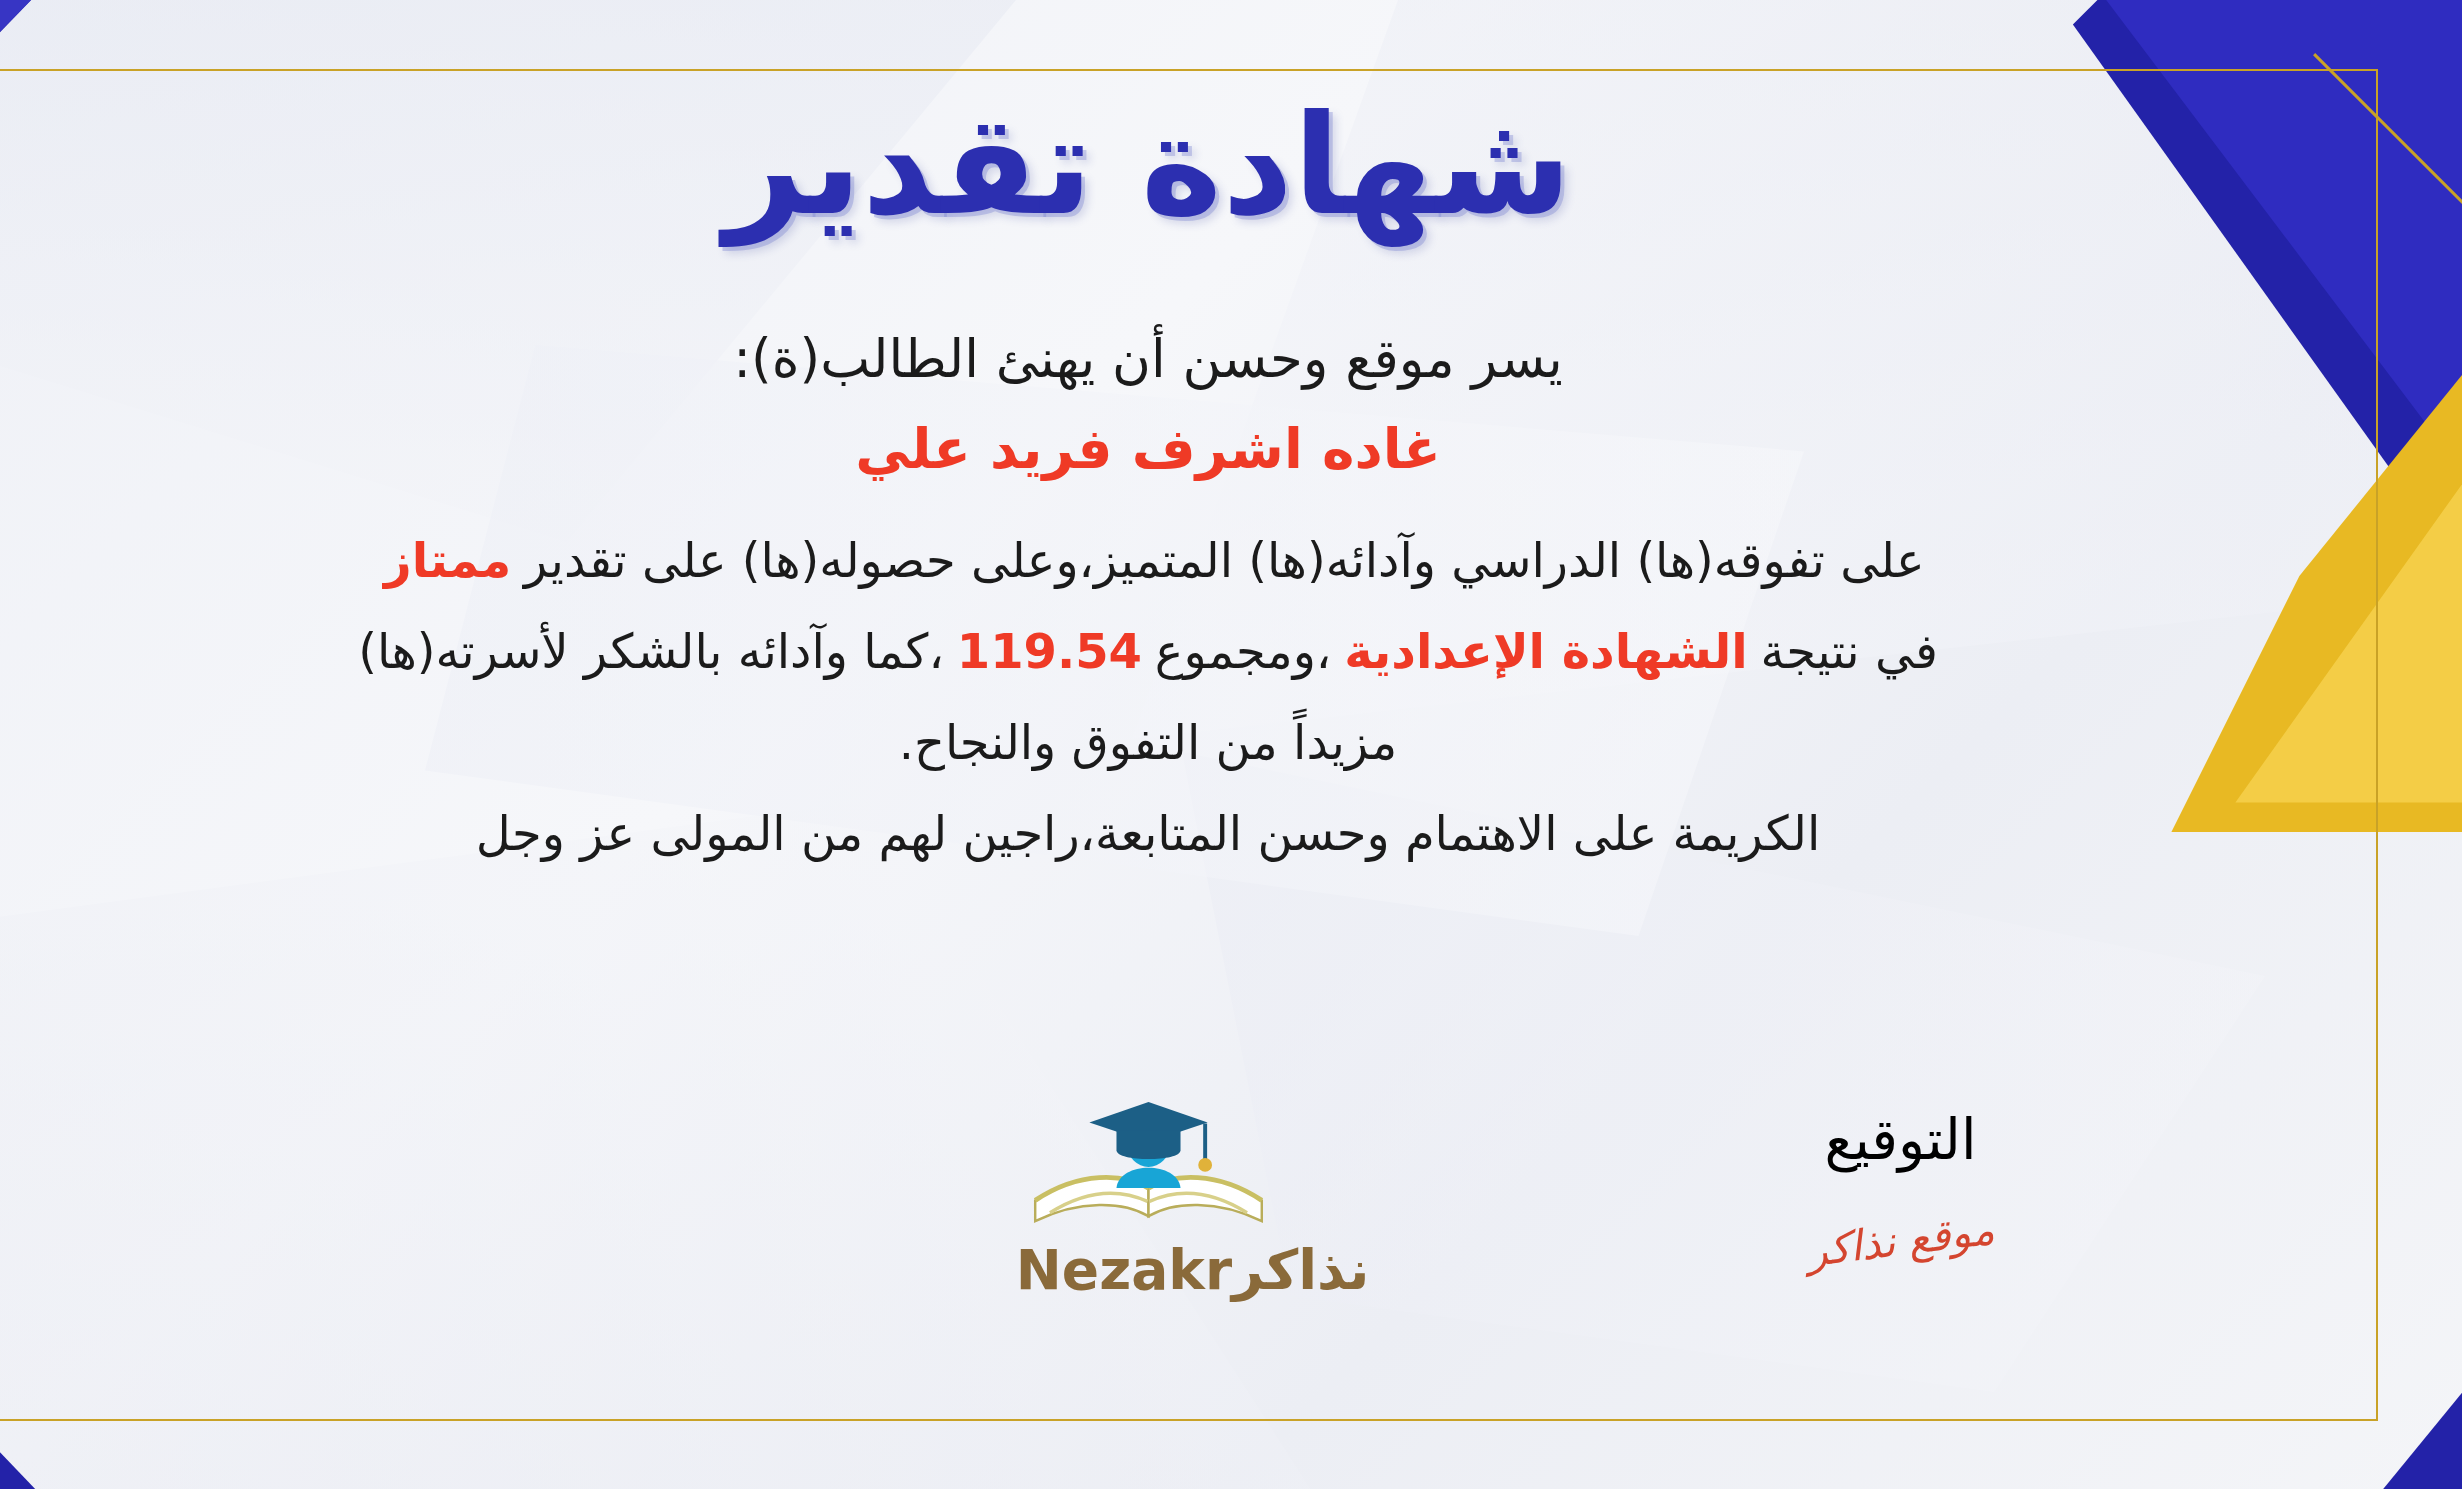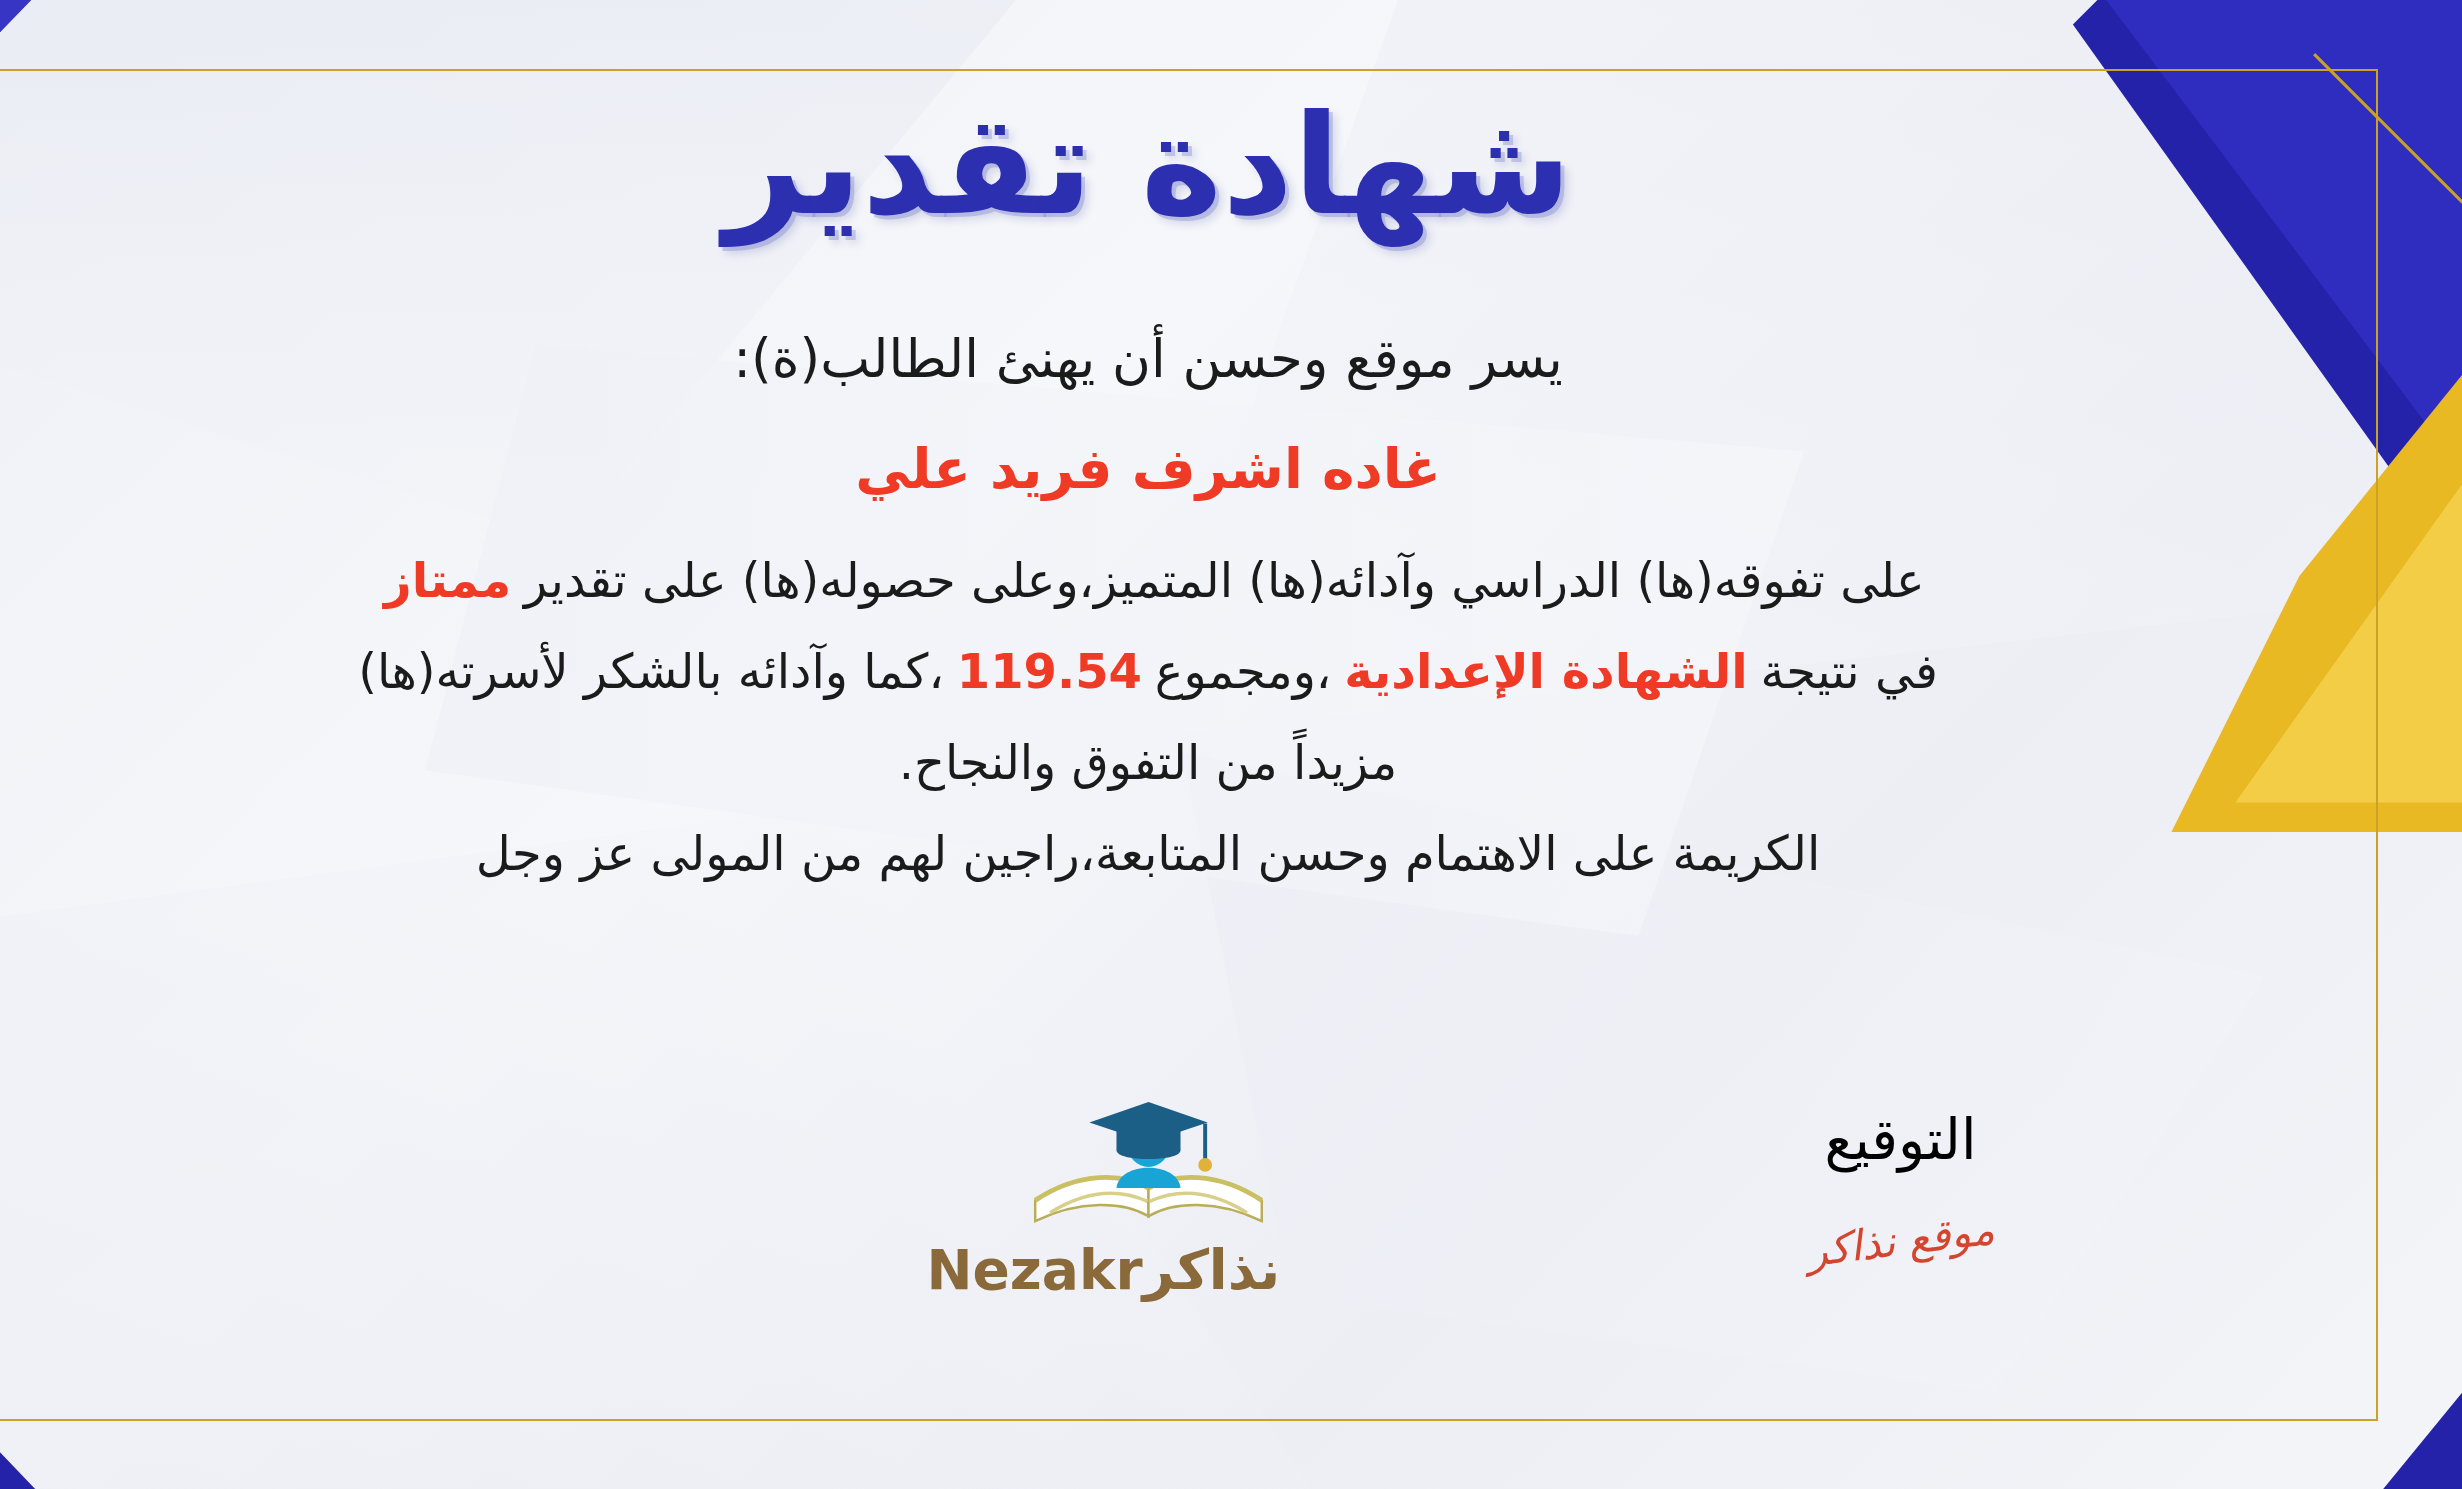--- a/index.html
+++ b/index.html
@@ -101,21 +101,21 @@
   }
 
   .intro-line {
     margin-top: 89px;
     font-size: 53px;
     color: #1b1b1b;
     font-weight: 500;
   }
 
   .student-name {
-    margin-top: 48px;
+    margin-top: 28px;
     font-size: 55px;
     font-weight: 700;
     color: #ef3a26;
   }
 
   .body-block {
     margin-top: 37px;
     width: 2177px;
     font-size: 48px;
     line-height: 1.75;
@@ -160,21 +160,21 @@
     font-style: italic;
     transform: rotate(-7deg);
   }
 
   .logo-block {
     position: absolute;
     left: 50%;
     transform: translateX(-50%);
     top: 0;
     width: 443px;
-    text-align: left;
+    text-align: right;
   }
   .logo-mark { display: block; margin: 0 auto; }
   .logo-word {
     margin-top: 3px;
     font-size: 55px;
     font-weight: 700;
     color: #8a6a3a;
     letter-spacing: 0px;
   }
 </style>

